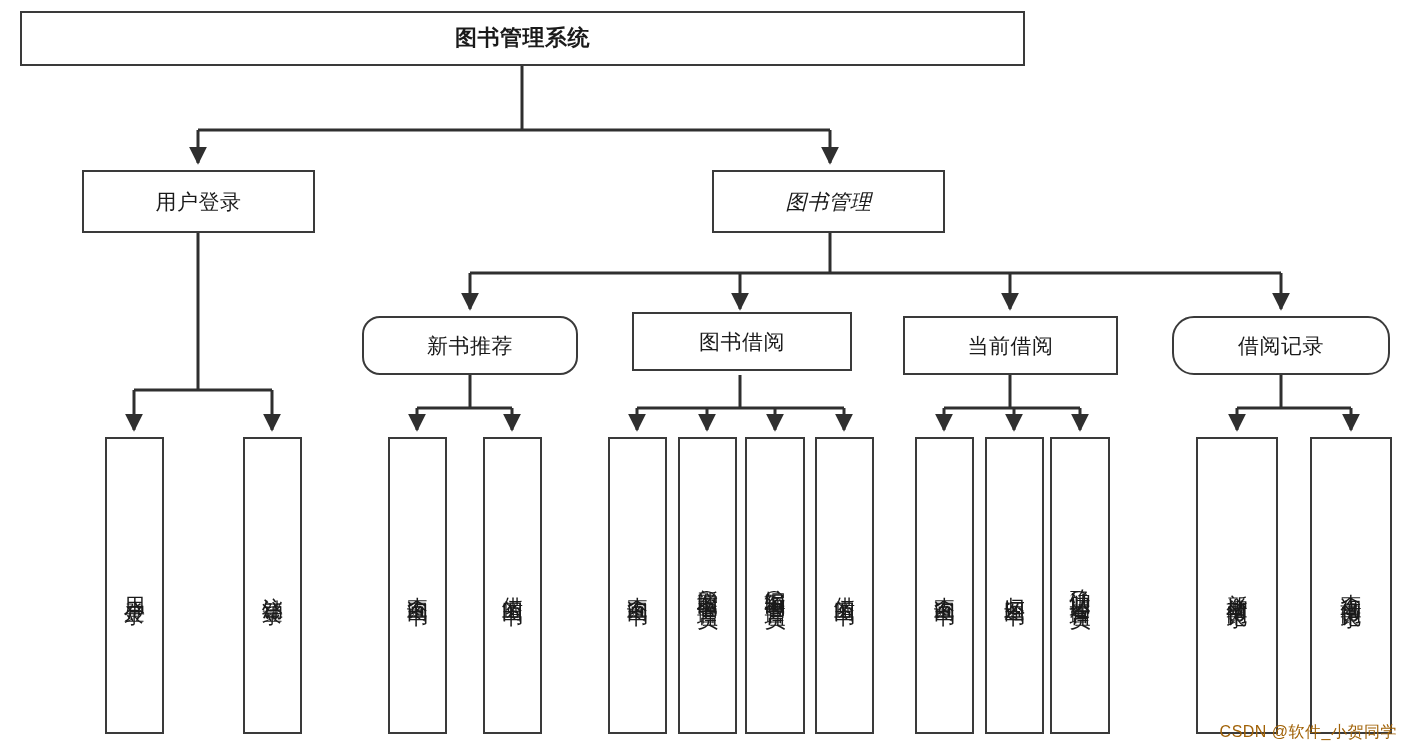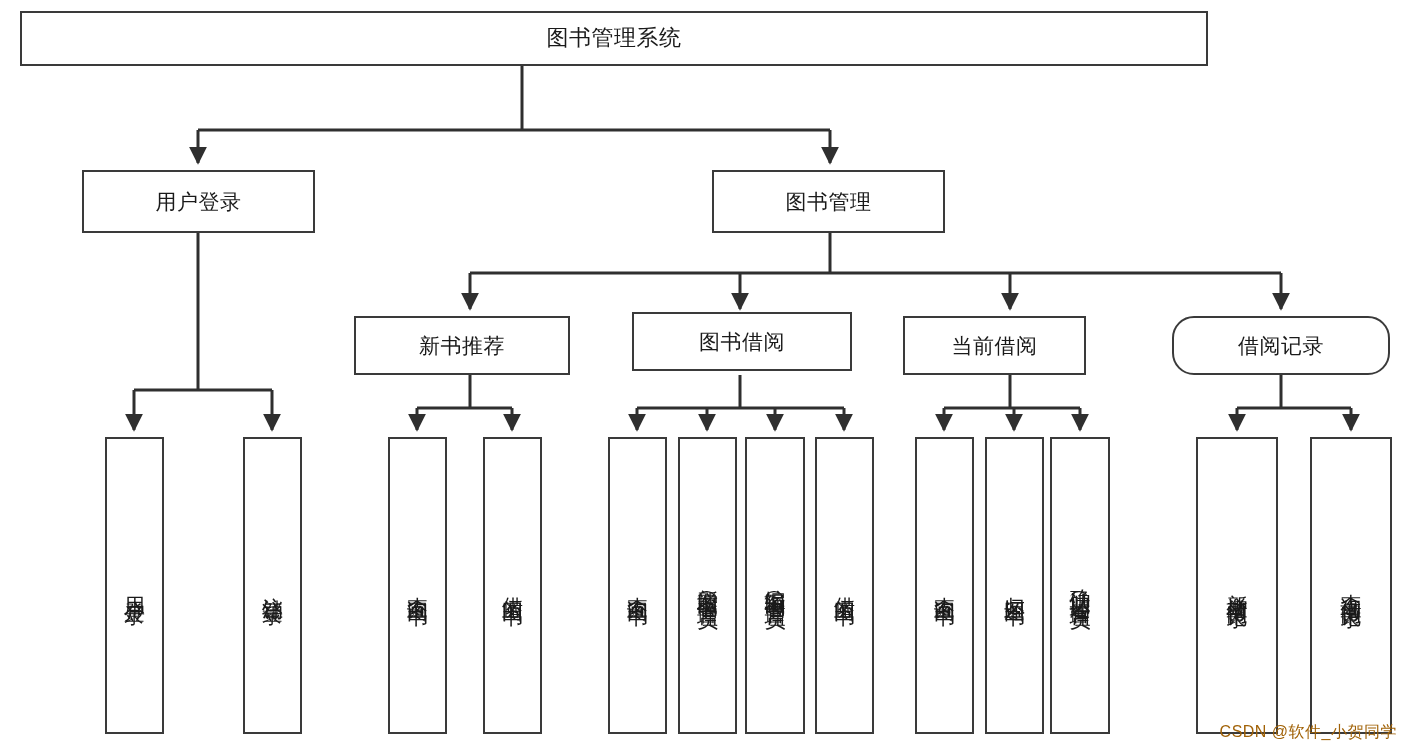--- a/index.html
+++ b/index.html
@@ -114,41 +114,41 @@
       <path d="M 1014 408 L 1014 430" marker-end="url(#arrow)"></path>
       <path d="M 1080 408 L 1080 430" marker-end="url(#arrow)"></path>
 
       <path d="M 1281 375 L 1281 408"></path>
       <path d="M 1237 408 L 1351 408"></path>
       <path d="M 1237 408 L 1237 430" marker-end="url(#arrow)"></path>
       <path d="M 1351 408 L 1351 430" marker-end="url(#arrow)"></path>
     </g>
   </svg>
 
-  <div class="node horiz root" style="left:20px; top:11px; width:1188px; height:55px;">
+  <div class="node horiz root" style="left:20px; top:11px; width:1005px; height:55px;font-weight:bold;">
     <span>图书管理系统</span>
   </div>
 
   <div class="node horiz" style="left:82px; top:170px; width:233px; height:63px;">
     <span>用户登录</span>
   </div>
 
-  <div class="node horiz" style="left:712px; top:170px; width:233px; height:63px;">
+  <div class="node horiz" style="left:712px; top:170px; width:233px; height:63px;font-style:italic;">
     <span>图书管理</span>
   </div>
 
-  <div class="node horiz" style="left:354px; top:316px; width:216px; height:59px;">
+  <div class="node horiz" style="left:362px; top:316px; width:216px; height:59px;border-radius:18px;">
     <span>新书推荐</span>
   </div>
 
   <div class="node horiz" style="left:632px; top:312px; width:220px; height:59px;">
     <span>图书借阅</span>
   </div>
 
-  <div class="node horiz" style="left:903px; top:316px; width:183px; height:59px;">
+  <div class="node horiz" style="left:903px; top:316px; width:215px; height:59px;">
     <span>当前借阅</span>
   </div>
 
   <div class="node horiz" style="left:1172px; top:316px; width:218px; height:59px;border-radius:22px;">
     <span>借阅记录</span>
   </div>
 
   <div class="node vert" style="left:105px; top:437px; width:59px; height:297px;">
     <span class="vlabel">用户登录</span>
   </div>

